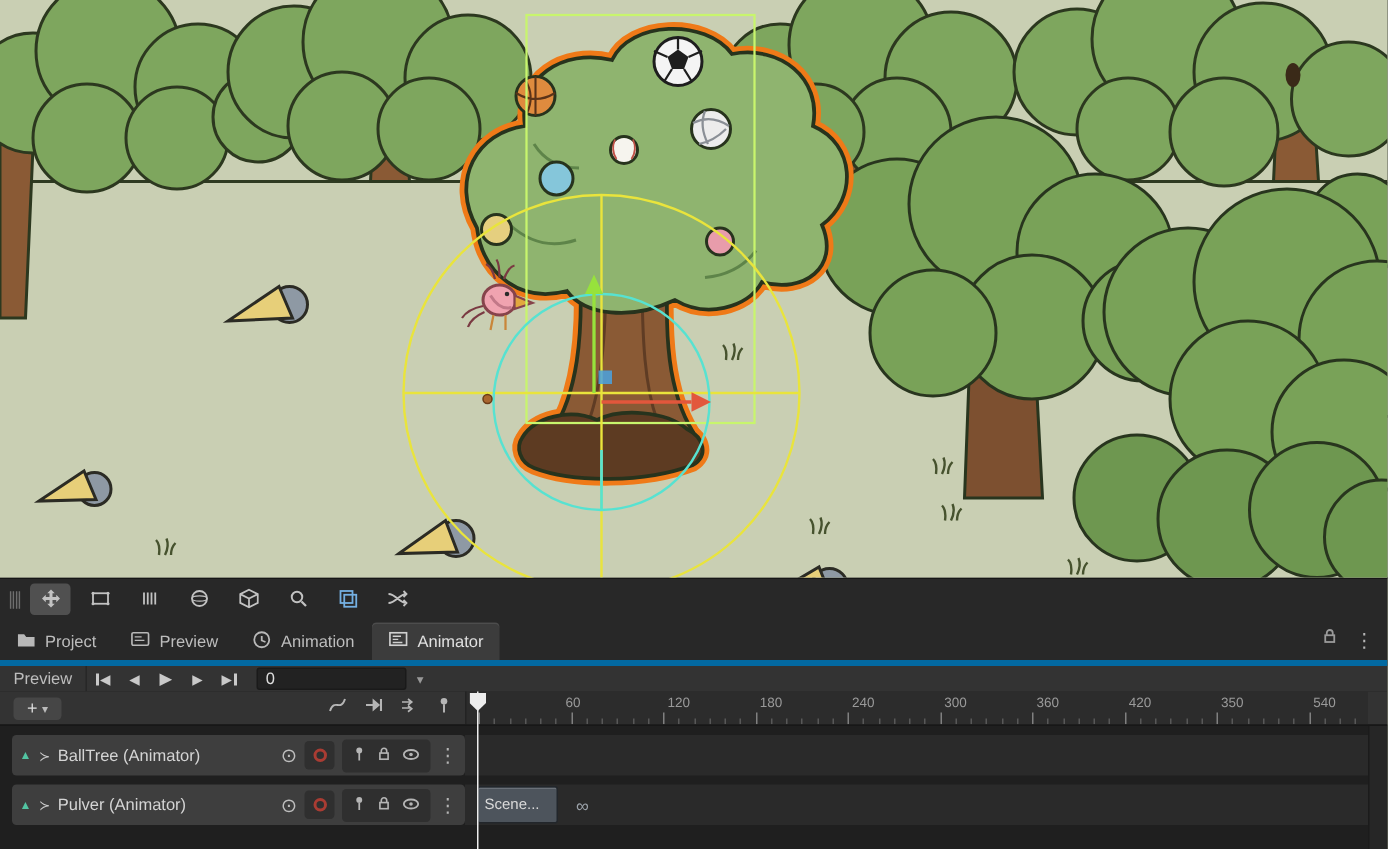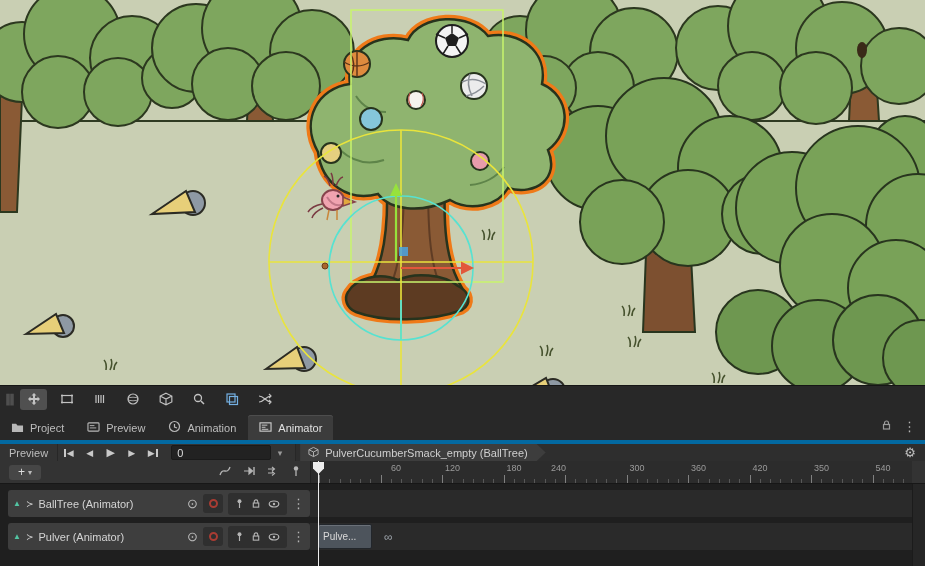--- a/index.html
+++ b/index.html
@@ -324,29 +324,20 @@
     </div>
   <div class="tbtn">
       <span class="play-glyph">▶</span>
     </div>
   <div class="tbtn">
       <span class="play-glyph">▶</span>
       <span class="tbar"></span>
     </div>
   <input class="frame-field" value="0" style="">
   <div class="caret-btn">▾</div>
-  <div class="crumbbar">
-    <div class="crumb">
-      <span><svg width="11" height="12" viewBox="0 0 12 12">
-            <path d="M6 1 L11 3.5 V8.5 L6 11 L1 8.5 V3.5 Z M1 3.5 L6 6 L11 3.5 M6 6 V11" stroke="#b8b8b8" stroke-width="1" fill="none"></path>
-          </svg></span>
-      <span>PulverCucumberSmack_empty (BallTree)</span>
-    </div>
-    <span class="gear">⚙</span>
-  </div>
 </div>
 
 <div class="lower">
   <div class="trackbar">
     <div class="trackbar-left">
       <div class="addbtn">
           <span>+</span>
           <span class="caret">▾</span>
         </div>
       <div class="tb-icons">
@@ -367,42 +358,42 @@
       </div>
     </div>
     <div class="ruler">
         <i class="tick maj" style="left:8.0px"></i>
         <i class="tick min" style="left:18.3px"></i>
         <i class="tick min" style="left:28.5px"></i>
         <i class="tick min" style="left:38.8px"></i>
         <i class="tick min" style="left:49.0px"></i>
         <i class="tick min" style="left:59.3px"></i>
         <i class="tick maj" style="left:69.5px"></i>
-        <b class="tlabel" style="left:80px">60</b>
+        <b class="tlabel" style="left:66px">60</b>
         <i class="tick min" style="left:79.8px"></i>
         <i class="tick min" style="left:90.0px"></i>
         <i class="tick min" style="left:100.3px"></i>
         <i class="tick min" style="left:110.5px"></i>
         <i class="tick min" style="left:120.8px"></i>
         <i class="tick maj" style="left:131.0px"></i>
         <b class="tlabel" style="left:134.0px">120</b>
         <i class="tick min" style="left:141.3px"></i>
         <i class="tick min" style="left:151.5px"></i>
         <i class="tick min" style="left:161.8px"></i>
         <i class="tick min" style="left:172.0px"></i>
         <i class="tick min" style="left:182.3px"></i>
         <i class="tick maj" style="left:192.5px"></i>
         <b class="tlabel" style="left:195.5px">180</b>
         <i class="tick min" style="left:202.8px"></i>
         <i class="tick min" style="left:213.0px"></i>
         <i class="tick min" style="left:223.3px"></i>
         <i class="tick min" style="left:233.5px"></i>
         <i class="tick min" style="left:243.8px"></i>
         <i class="tick maj" style="left:254.0px"></i>
-        <b class="tlabel" style="left:240px">240</b>
+        <b class="tlabel" style="left:257.0px">240</b>
         <i class="tick min" style="left:264.3px"></i>
         <i class="tick min" style="left:274.5px"></i>
         <i class="tick min" style="left:284.8px"></i>
         <i class="tick min" style="left:295.0px"></i>
         <i class="tick min" style="left:305.3px"></i>
         <i class="tick maj" style="left:315.5px"></i>
         <b class="tlabel" style="left:318.5px">300</b>
         <i class="tick min" style="left:325.8px"></i>
         <i class="tick min" style="left:336.0px"></i>
         <i class="tick min" style="left:346.3px"></i>
@@ -485,21 +476,21 @@
             </svg></span>
         <span><svg width="12" height="10" viewBox="0 0 12 10">
               <ellipse cx="6" cy="5" rx="4.8" ry="3" fill="none" stroke="currentColor" stroke-width="1.2"></ellipse>
               <circle cx="6" cy="5" r="1.2" fill="currentColor"></circle>
             </svg></span>
       </span>
       <span class="kebab">⋮</span>
     </div>
 
     <div class="clip">
-        <span>Pulve...</span>
+        <span>Scene...</span>
       </div>
     <div class="inf">∞</div>
 
     <div class="vscroll"></div>
   </div>
 
   <div class="ph-line"></div>
   <div class="ph-head"></div>
 </div>
 

